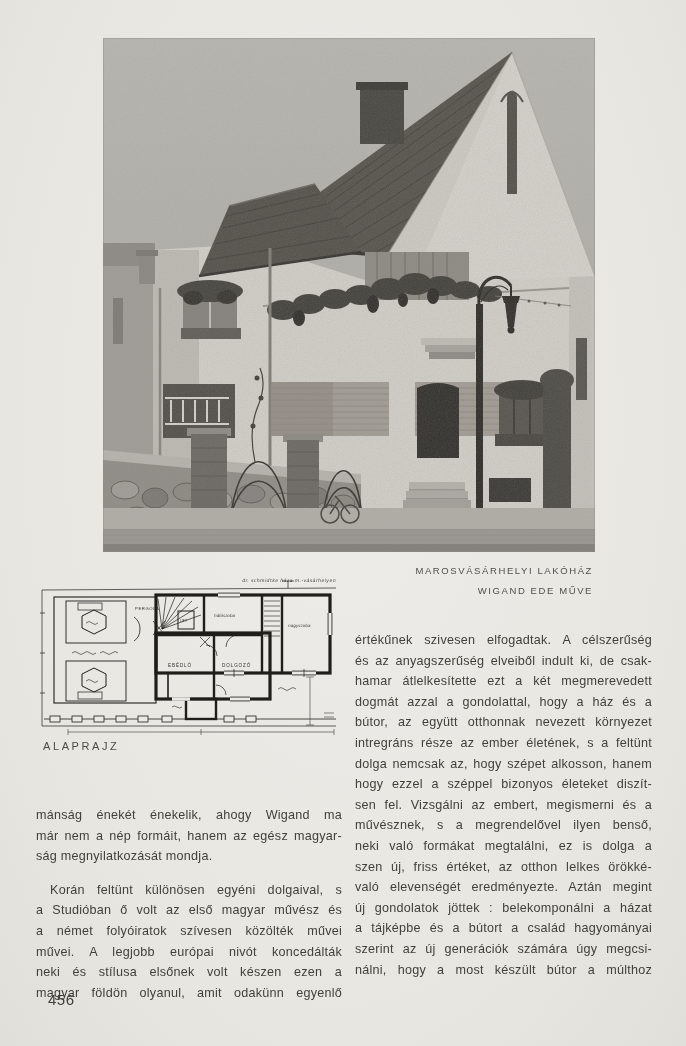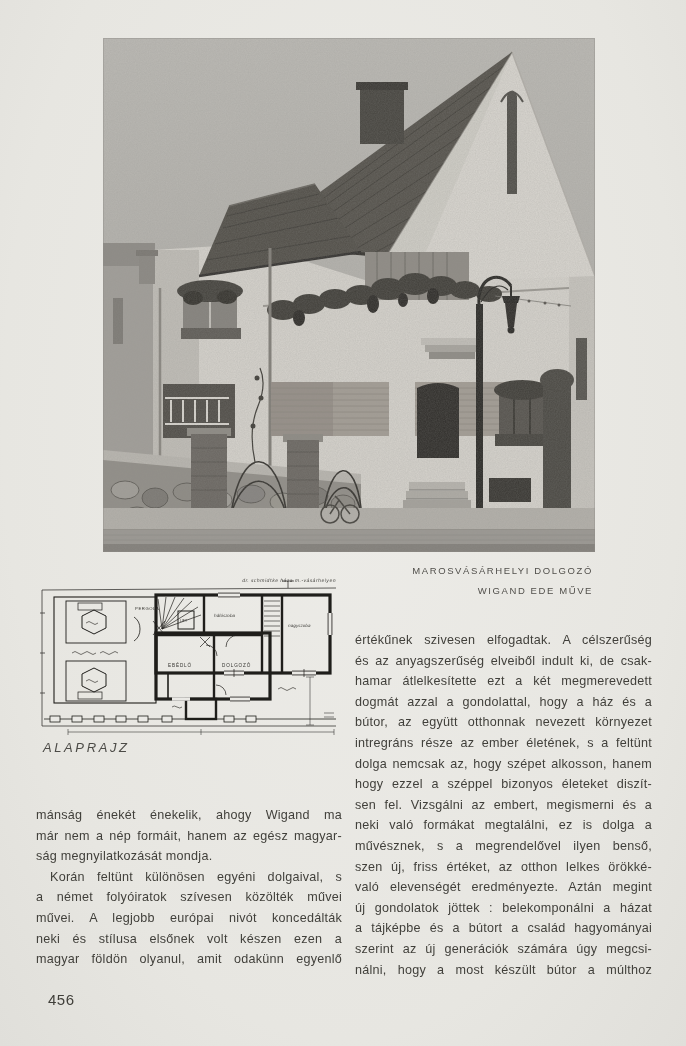--- a/index.html
+++ b/index.html
@@ -15,28 +15,28 @@
   .photo svg{display:block;width:100%;height:100%;}
   .caption{
     position:absolute;left:290px;top:561px;width:303px;
     text-align:right;font-size:9.5px;letter-spacing:1.6px;line-height:20px;
     color:#514f4b;
   }
   .plan{position:absolute;left:38px;top:573px;width:304px;height:166px;}
   .plan svg{display:block;width:100%;height:100%;}
   .alaprajz{
     position:absolute;left:43px;top:740px;
-    font-size:13px;letter-spacing:2.6px;color:#4c4b47;font-style:italic;
+    font-size:11px;letter-spacing:2.6px;color:#4c4b47;
   }
   .col{position:absolute;font-size:12.6px;line-height:20.6px;letter-spacing:0.25px;color:#403f3a;}
   .col-left{left:36px;top:805px;width:306px;}
   .col-right{left:355px;top:630px;width:297px;}
   .line{text-align:justify;text-align-last:justify;white-space:normal;}
   .line.end{text-align-last:left;}
-  .line.indent{text-indent:14px;}
+  .line.indent{text-indent:14px;margin-top:13px;}
   .pagenum{position:absolute;left:48px;top:991px;font-size:15px;color:#403f3a;letter-spacing:0.5px;}
   .plan text{font-family:"Liberation Sans",sans-serif;fill:#33322e;}
   .plan .hand{font-family:"DejaVu Sans",sans-serif;font-style:italic;fill:#3f3e3a;}
 </style>
 </head>
 <body>
 
 <div class="page">
 
   <div class="photo">
@@ -312,21 +312,21 @@
           <circle cx="247" cy="476" r="9"></circle>
         <path d="M227 476 L236 462 L247 476 M236 462 L232 458"></path>
       </g>
 
       <rect x="0" y="0" width="492" height="514" filter="url(#grain)" opacity="0.55"></rect>
       <rect x="0.5" y="0.5" width="491" height="513" fill="none" stroke="#8f8c86" stroke-opacity="0.4"></rect>
     </svg>
   </div>
 
   <div class="caption">
-    <div>MAROSVÁSÁRHELYI DOLGOZÓ</div>
+    <div>MAROSVÁSÁRHELYI LAKÓHÁZ</div>
     <div>WIGAND EDE MŰVE</div>
   </div>
 
   <div class="plan">
     <svg viewBox="0 0 304 166">
 
       <text x="298" y="9" text-anchor="end" class="hand" font-size="4.6" letter-spacing="0.4">dr. schmidtke háza m.-vásárhelyen</text>
 
       <g stroke="#3a3936" stroke-width="0.8" fill="none">
         <line x1="4" y1="17" x2="298" y2="15"></line>
@@ -453,38 +453,39 @@
     </svg>
   </div>
 
   <div class="alaprajz">ALAPRAJZ</div>
 
   <div class="col col-left">
     <div class="line">mánság énekét énekelik, ahogy Wigand ma</div>
     <div class="line">már nem a nép formáit, hanem az egész magyar-</div>
     <div class="line end">ság megnyilatkozását mondja.</div>
     <div class="line indent">Korán feltünt különösen egyéni dolgaival, s</div>
+    <div class="line">a Studióban ő volt az első magyar művész és</div>
     <div class="line">a német folyóiratok szívesen közölték művei</div>
     <div class="line">művei. A legjobb európai nivót koncedálták</div>
     <div class="line">neki és stílusa elsőnek volt készen ezen a</div>
     <div class="line">magyar földön olyanul, amit odakünn egyenlő</div>
   </div>
 
   <div class="col col-right">
     <div class="line">értékűnek szivesen elfogadtak. A célszerűség</div>
     <div class="line">és az anyagszerűség elveiből indult ki, de csak-</div>
     <div class="line">hamar átlelkesítette ezt a két megmerevedett</div>
     <div class="line">dogmát azzal a gondolattal, hogy a ház és a</div>
     <div class="line">bútor, az együtt otthonnak nevezett környezet</div>
     <div class="line">intregráns része az ember életének, s a feltünt</div>
     <div class="line">dolga nemcsak az, hogy szépet alkosson, hanem</div>
     <div class="line">hogy ezzel a széppel bizonyos életeket diszít-</div>
     <div class="line">sen fel. Vizsgálni az embert, megismerni és a</div>
+    <div class="line">művésznek, s a megrendelővel ilyen benső,</div>
     <div class="line">neki való formákat megtalálni, ez is dolga a</div>
-    <div class="line">művésznek, s a megrendelővel ilyen benső,</div>
     <div class="line">szen új, friss értéket, az otthon lelkes örökké-</div>
     <div class="line">való elevenségét eredményezte. Aztán megint</div>
     <div class="line">új gondolatok jöttek : belekomponálni a házat</div>
     <div class="line">a tájképbe és a bútort a család hagyományai</div>
     <div class="line">szerint az új generációk számára úgy megcsi-</div>
     <div class="line">nálni, hogy a most készült bútor a múlthoz</div>
   </div>
 
   <div class="pagenum">456</div>
 

